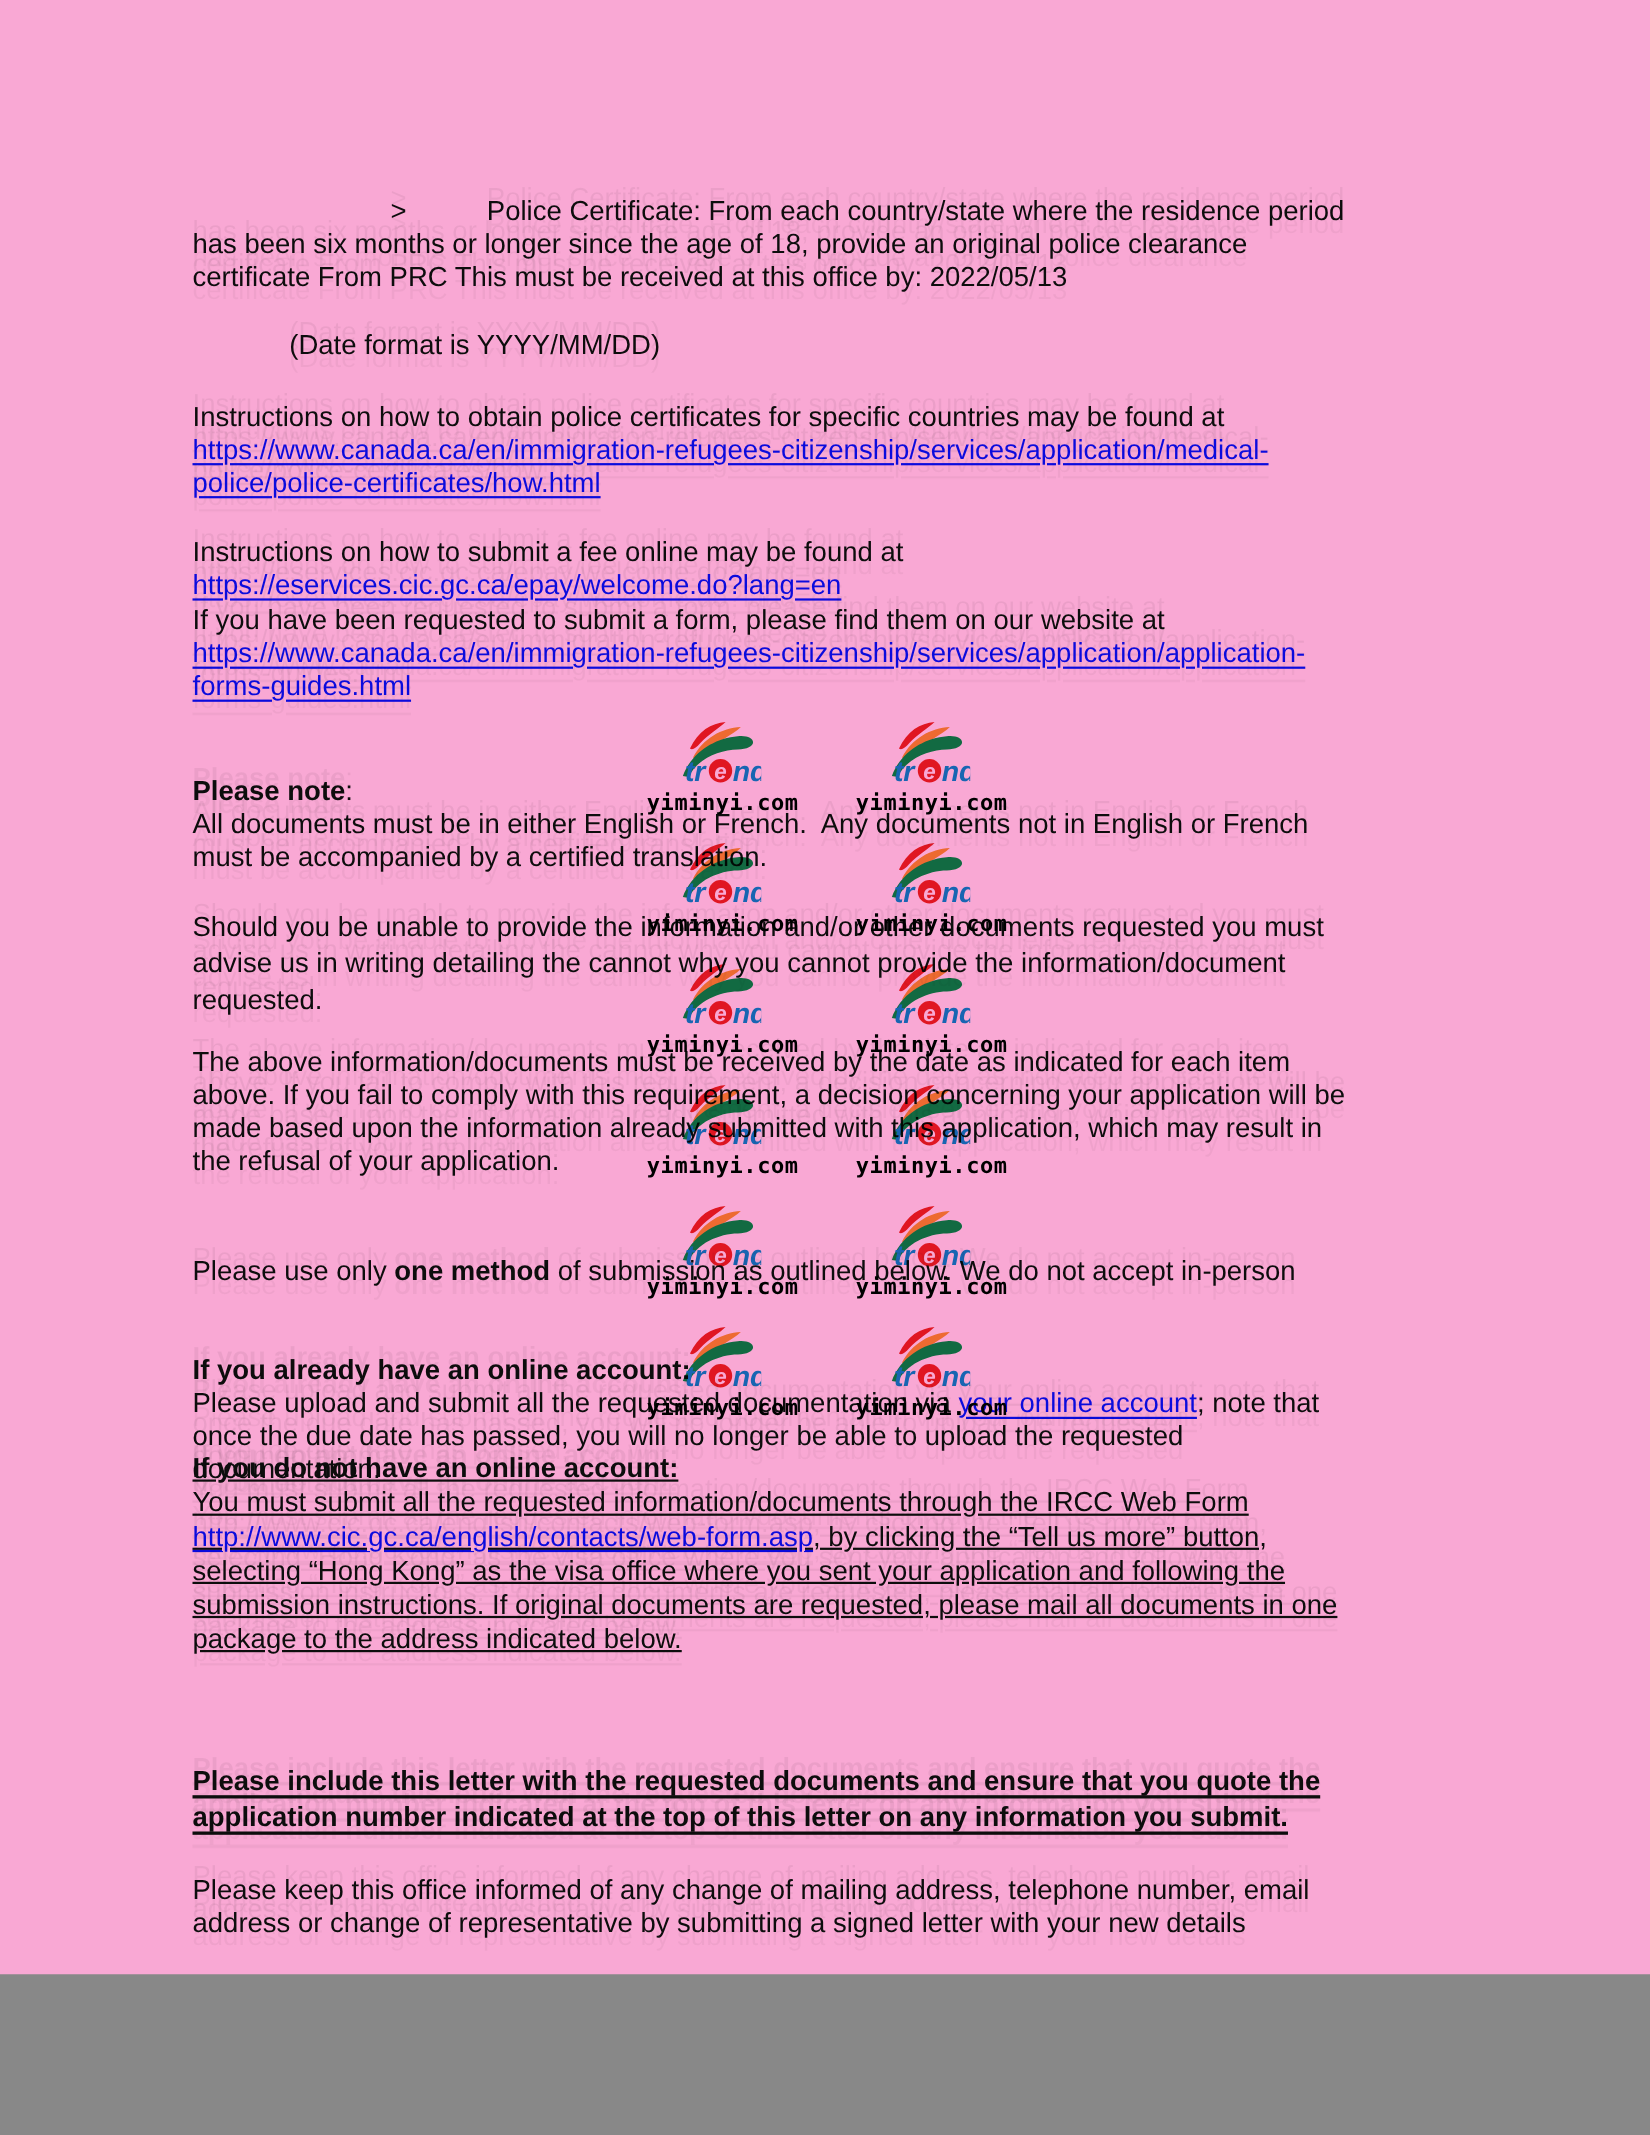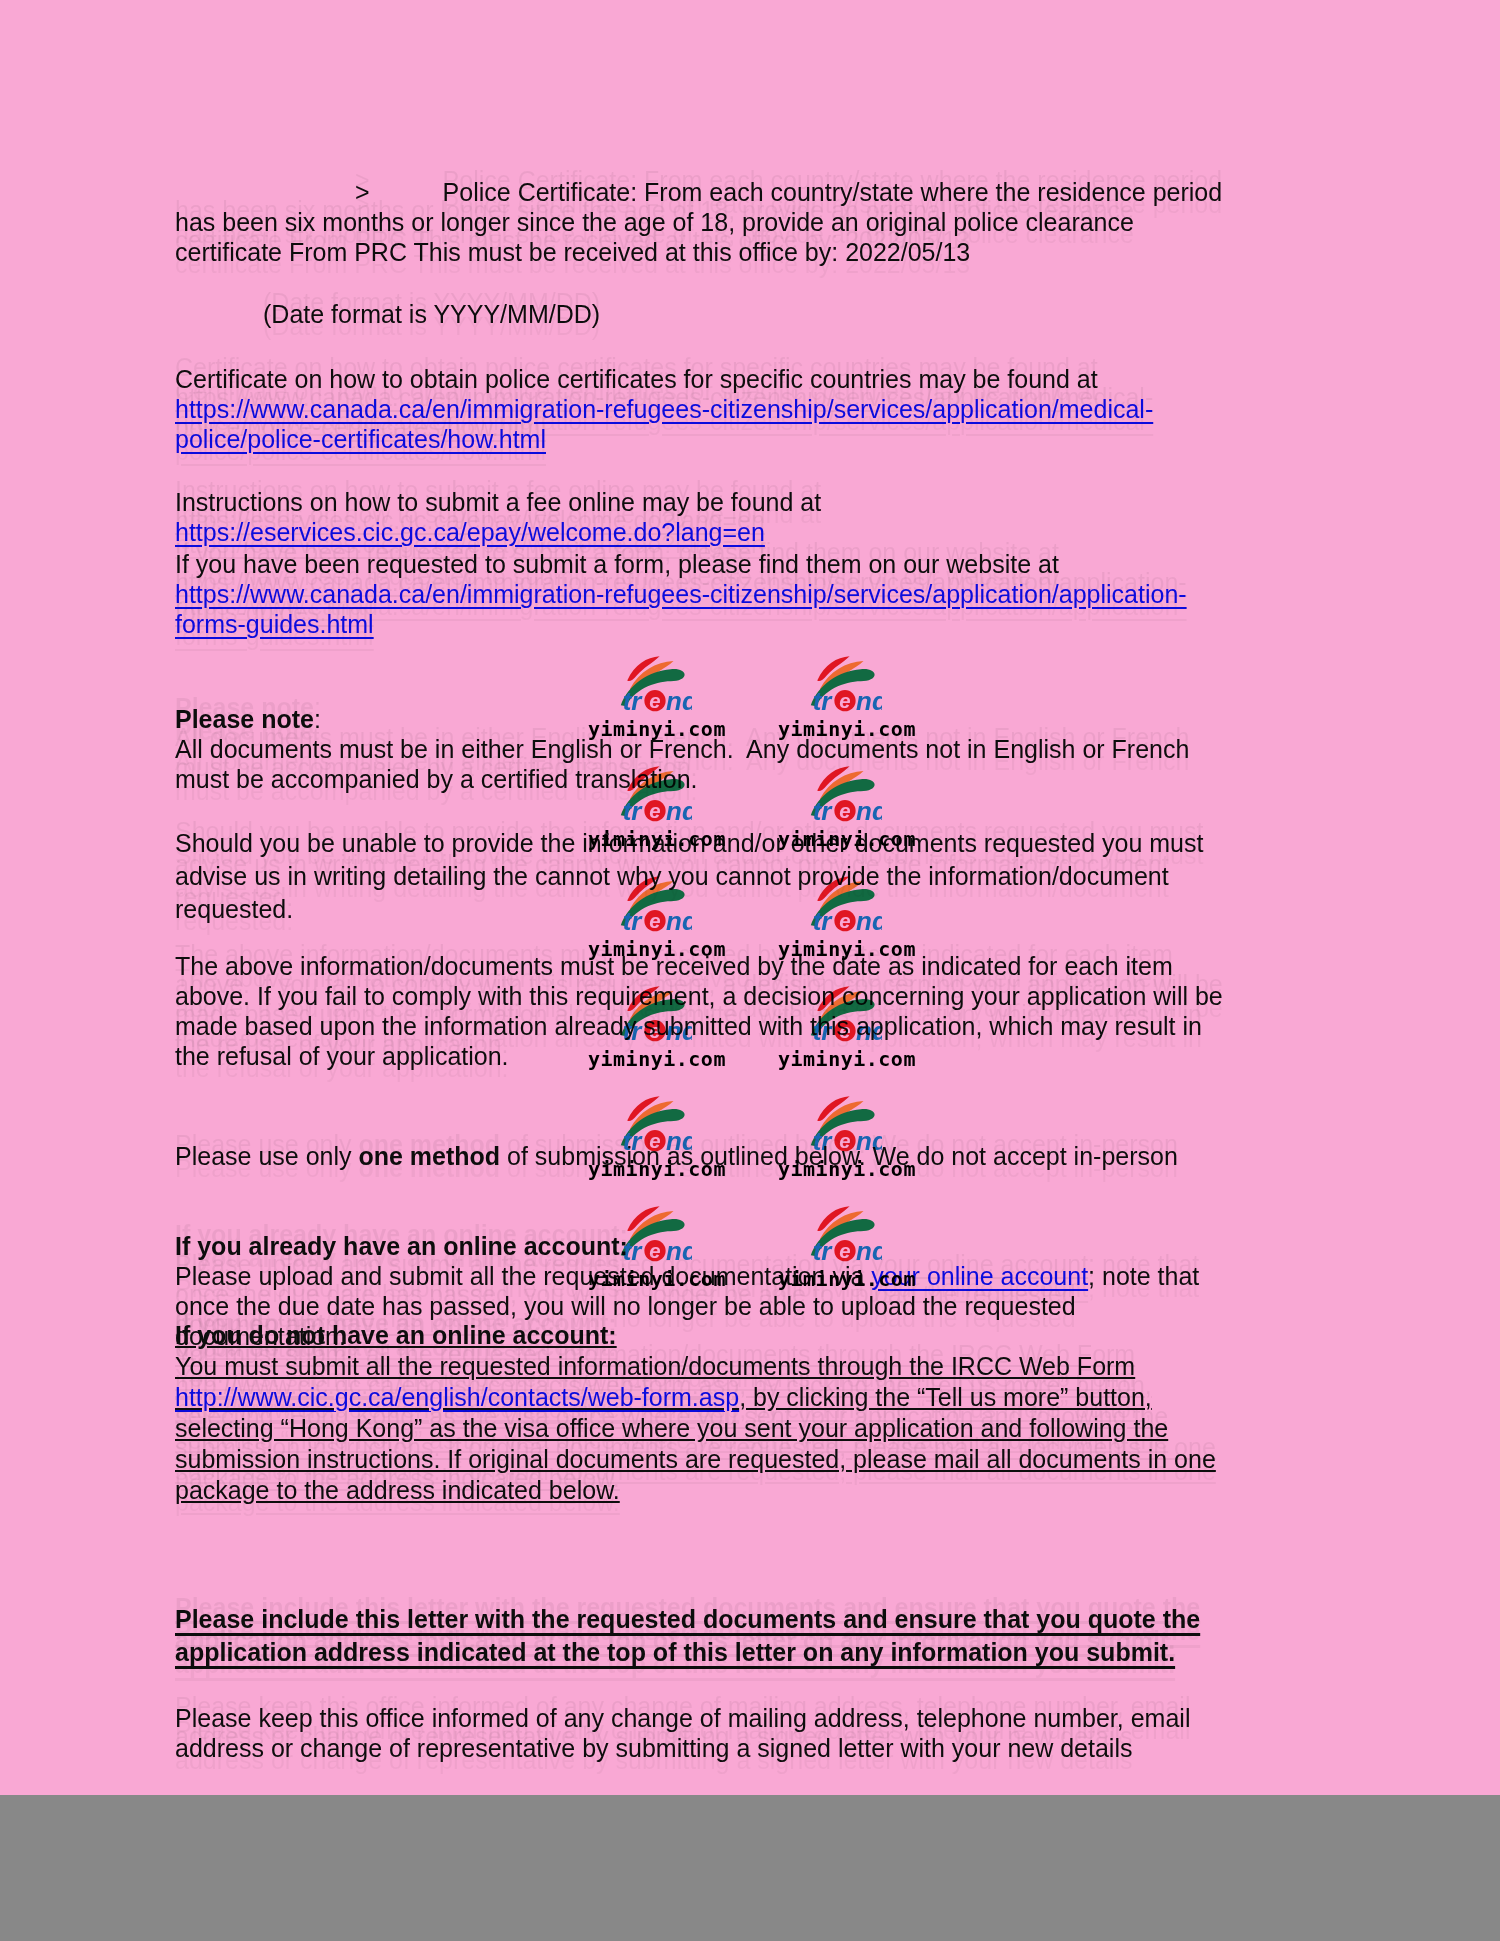--- a/index.html
+++ b/index.html
@@ -73,30 +73,30 @@
   }
   .brand-txt{font-family:"Liberation Sans",sans-serif;font-weight:bold;font-style:italic;}
 </style>
 </head>
 <body>
 
 <div class="page">
   <div>
     <div class="para p1"><div class="line"><span class="seg  ind-gt">&gt;</span><span class="seg  ind-tab">Police Certificate: From each country/state where the residence period</span></div><div class="line"><span class="seg ">has been six months or longer since the age of 18, provide an original police clearance</span></div><div class="line"><span class="seg ">certificate From PRC This must be received at this office by: 2022/05/13</span></div></div>
     <div class="para p2"><div class="line"><span class="seg  ind-date">(Date format is YYYY/MM/DD)</span></div></div>
-    <div class="para p3"><div class="line"><span class="seg ">Certificate on how to obtain police certificates for specific countries may be found at</span></div><div class="line"><span class="seg link">https://www.canada.ca/en/immigration-refugees-citizenship/services/application/medical-</span></div><div class="line"><span class="seg link">police/police-certificates/how.html</span></div></div>
+    <div class="para p3"><div class="line"><span class="seg ">Instructions on how to obtain police certificates for specific countries may be found at</span></div><div class="line"><span class="seg link">https://www.canada.ca/en/immigration-refugees-citizenship/services/application/medical-</span></div><div class="line"><span class="seg link">police/police-certificates/how.html</span></div></div>
     <div class="para p4"><div class="line"><span class="seg ">Instructions on how to submit a fee online may be found at</span></div><div class="line"><span class="seg link">https://eservices.cic.gc.ca/epay/welcome.do?lang=en</span></div></div>
     <div class="para p5"><div class="line"><span class="seg ">If you have been requested to submit a form, please find them on our website at</span></div><div class="line"><span class="seg link">https://www.canada.ca/en/immigration-refugees-citizenship/services/application/application-</span></div><div class="line"><span class="seg link">forms-guides.html</span></div></div>
     <div class="para p6"><div class="line"><span class="seg b">Please note</span><span class="seg ">:</span></div><div class="line"><span class="seg ">All documents must be in either English or French.  Any documents not in English or French</span></div><div class="line"><span class="seg ">must be accompanied by a certified translation.</span></div></div>
     <div class="para p7"><div class="line"><span class="seg ">Should you be unable to provide the information and/or other documents requested you must</span></div><div class="line"><span class="seg ">advise us in writing detailing the cannot why you cannot provide the information/document</span></div><div class="line"><span class="seg ">requested.</span></div></div>
     <div class="para p8"><div class="line"><span class="seg ">The above information/documents must be received by the date as indicated for each item</span></div><div class="line"><span class="seg ">above. If you fail to comply with this requirement, a decision concerning your application will be</span></div><div class="line"><span class="seg ">made based upon the information already submitted with this application, which may result in</span></div><div class="line"><span class="seg ">the refusal of your application.</span></div></div>
     <div class="para p9"><div class="line"><span class="seg ">Please use only </span><span class="seg b">one method</span><span class="seg "> of submission as outlined below. We do not accept in-person</span></div></div>
     <div class="para p10"><div class="line"><span class="seg b">If you already have an online account:</span></div><div class="line"><span class="seg ">Please upload and submit all the requested documentation via </span><span class="seg link">your online account</span><span class="seg ">; note that</span></div><div class="line"><span class="seg ">once the due date has passed, you will no longer be able to upload the requested</span></div><div class="line"><span class="seg ">documentation.</span></div></div>
     <div class="para p11"><div class="line"><span class="seg b">If you do not have an online account:</span></div><div class="line"><span class="seg ">You must submit all the requested information/documents through the IRCC Web Form</span></div><div class="line"><span class="seg link">http://www.cic.gc.ca/english/contacts/web-form.asp</span><span class="seg ">, by clicking the “Tell us more” button,</span></div><div class="line"><span class="seg ">selecting “Hong Kong” as the visa office where you sent your application and following the</span></div><div class="line"><span class="seg ">submission instructions. If original documents are requested, please mail all documents in one</span></div><div class="line"><span class="seg ">package to the address indicated below.</span></div></div>
-    <div class="para p12"><div class="line"><span class="seg bu">Please include this letter with the requested documents and ensure that you quote the</span></div><div class="line"><span class="seg bu">application address indicated at the top of this letter on any information you submit.</span></div></div>
+    <div class="para p12"><div class="line"><span class="seg bu">Please include this letter with the requested documents and ensure that you quote the</span></div><div class="line"><span class="seg bu">application number indicated at the top of this letter on any information you submit.</span></div></div>
     <div class="para p13"><div class="line"><span class="seg ">Please keep this office informed of any change of mailing address, telephone number, email</span></div><div class="line"><span class="seg ">address or change of representative by submitting a signed letter with your new details</span></div></div>
   </div>
   <div class="wm-layer" id="wm-layer">
       <div class="wm" style="left: 588px; top: 653px;">
         <svg width="74" height="64" viewBox="0 0 80 66">
           <path d="M10,28 C18,11 31,3 45,2 C39,8 28,14 20,23 C16,28 12,30 10,28 Z" fill="#E62129"></path>
           <path d="M13,37 C23,18 41,8 60,7 C52,15 37,21 26,31 C21,36 15,39 13,37 Z" fill="#F3A13B"></path>
           <path d="M3,55 C11,33 33,18 57,16 C66,15 72,18 72,22 C72,26 66,29 57,29 C39,29 16,39 9,56 Z" fill="#12A14F"></path>
           <text x="5" y="60" class="brand-txt" font-size="28" fill="#1899D6">tr</text>
           <circle cx="40" cy="50" r="11.5" fill="#E62129"></circle>

